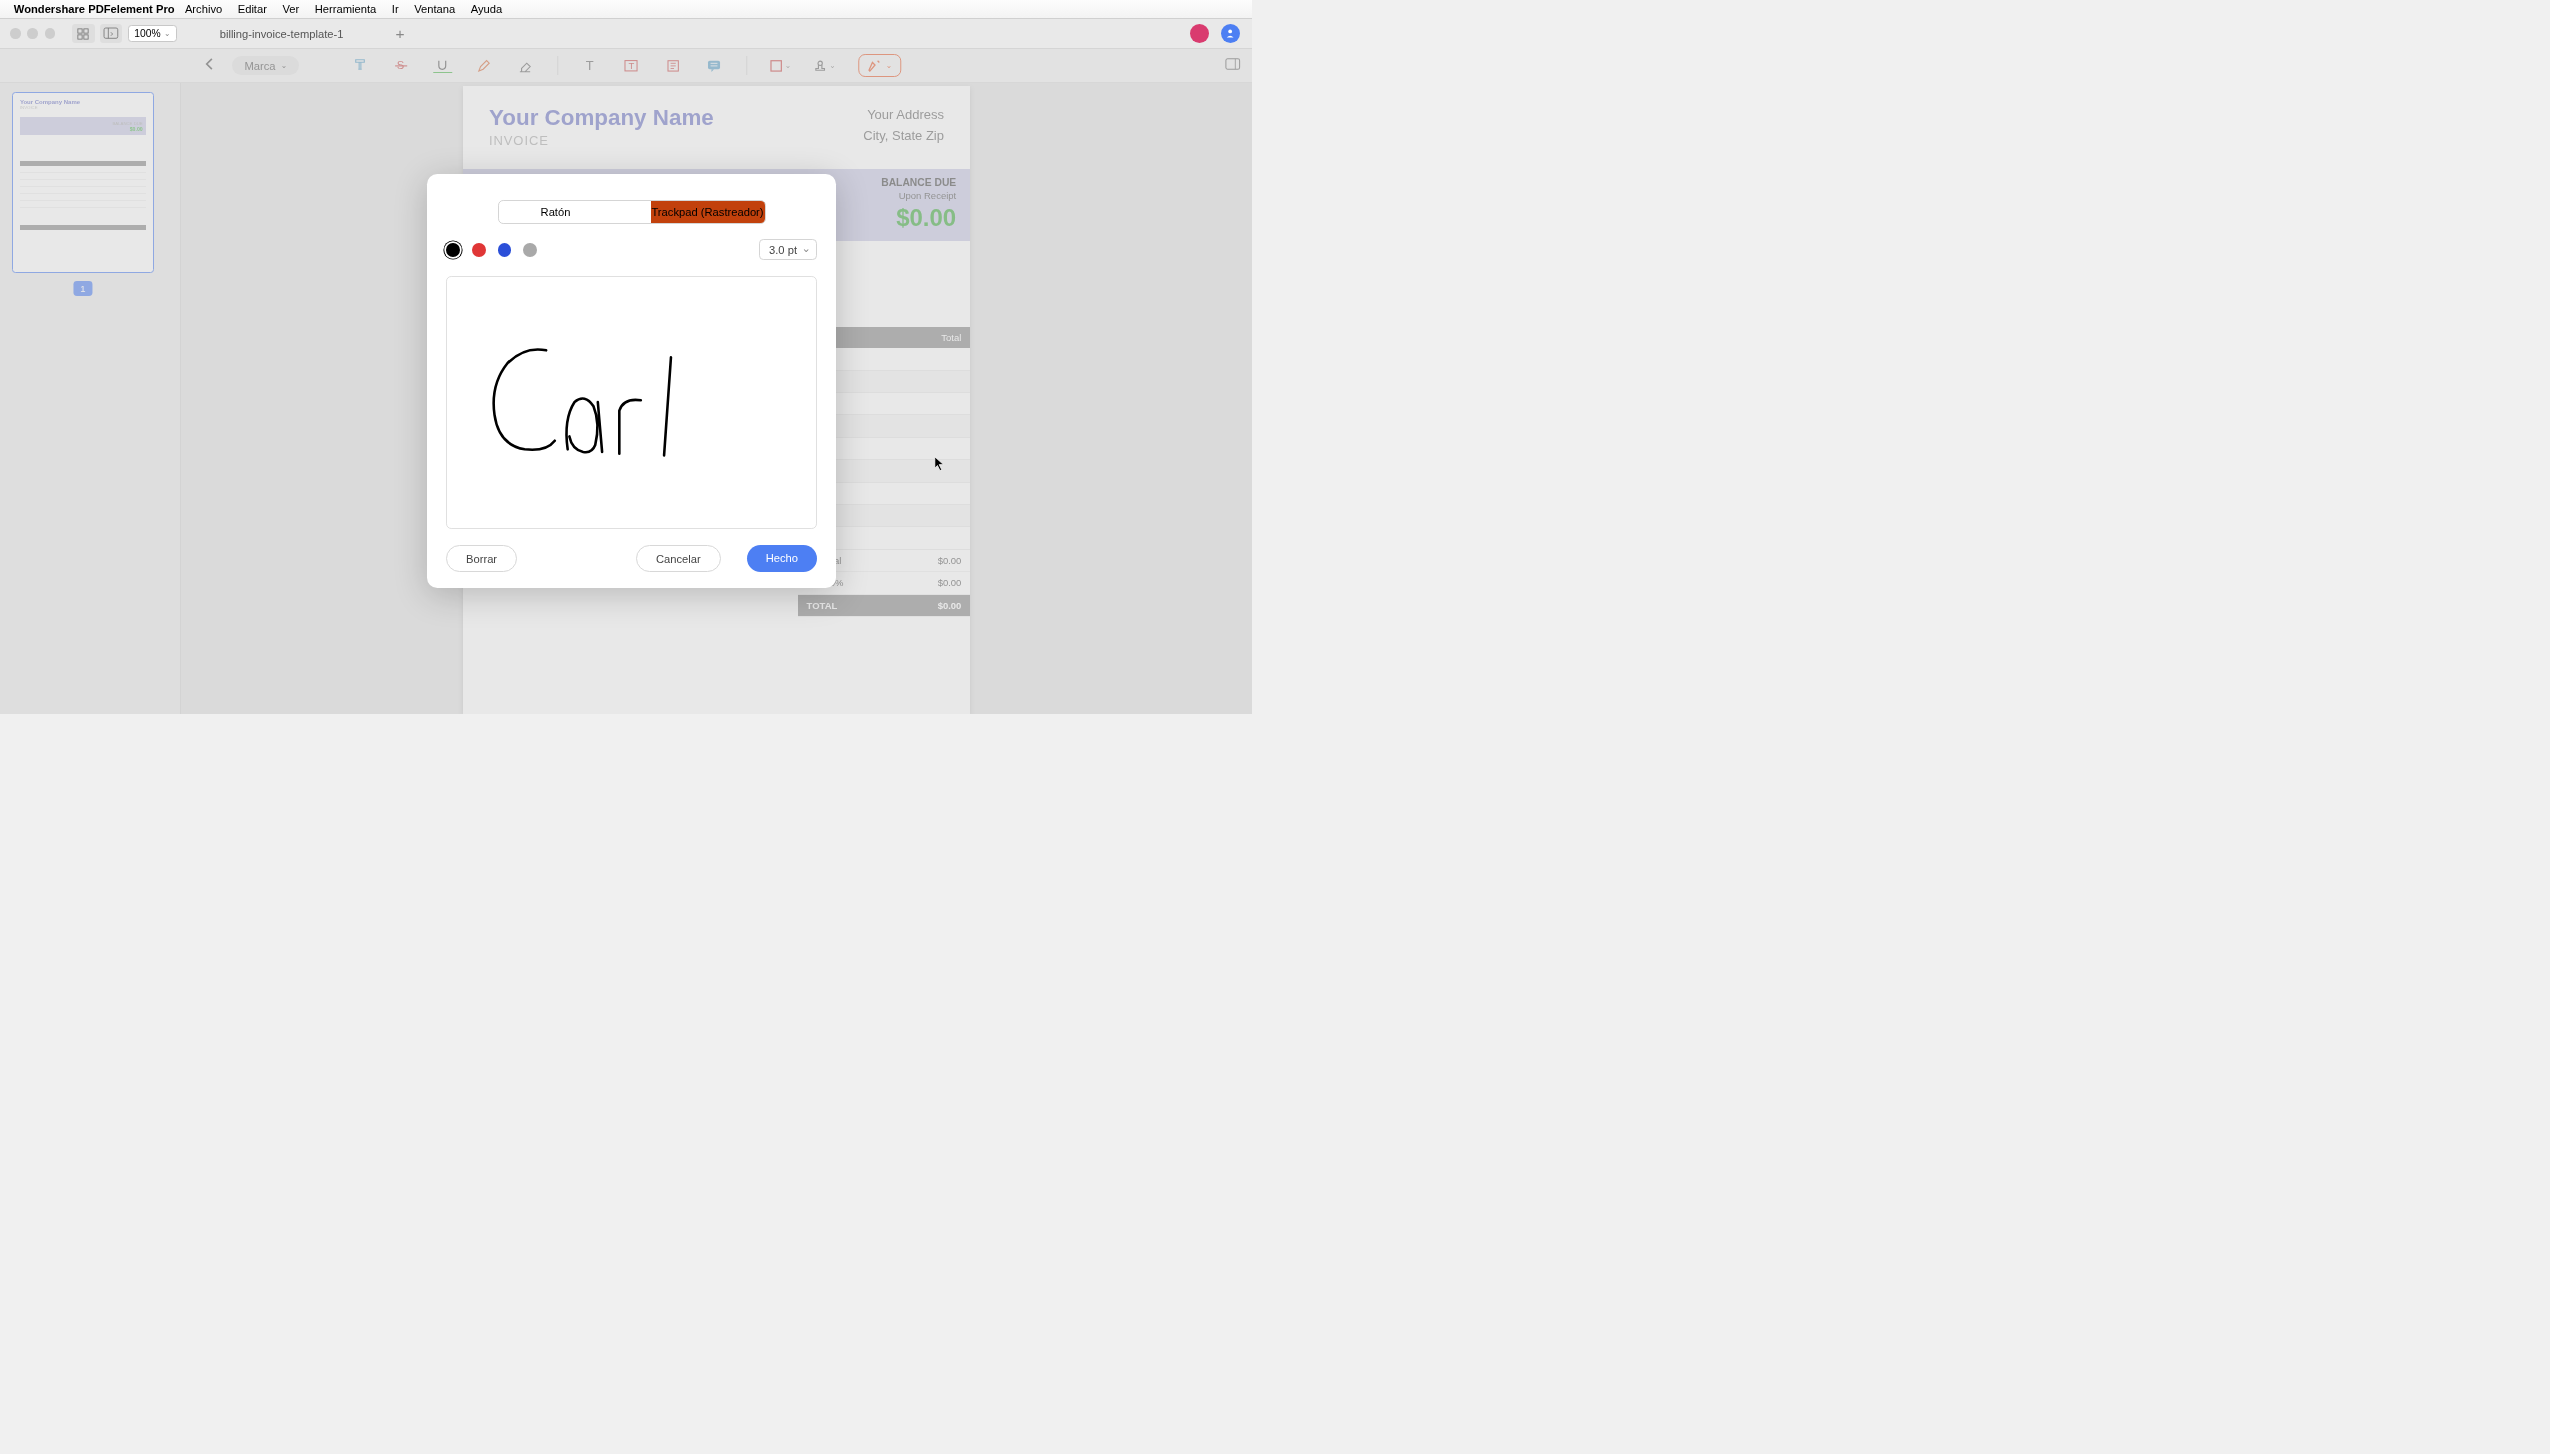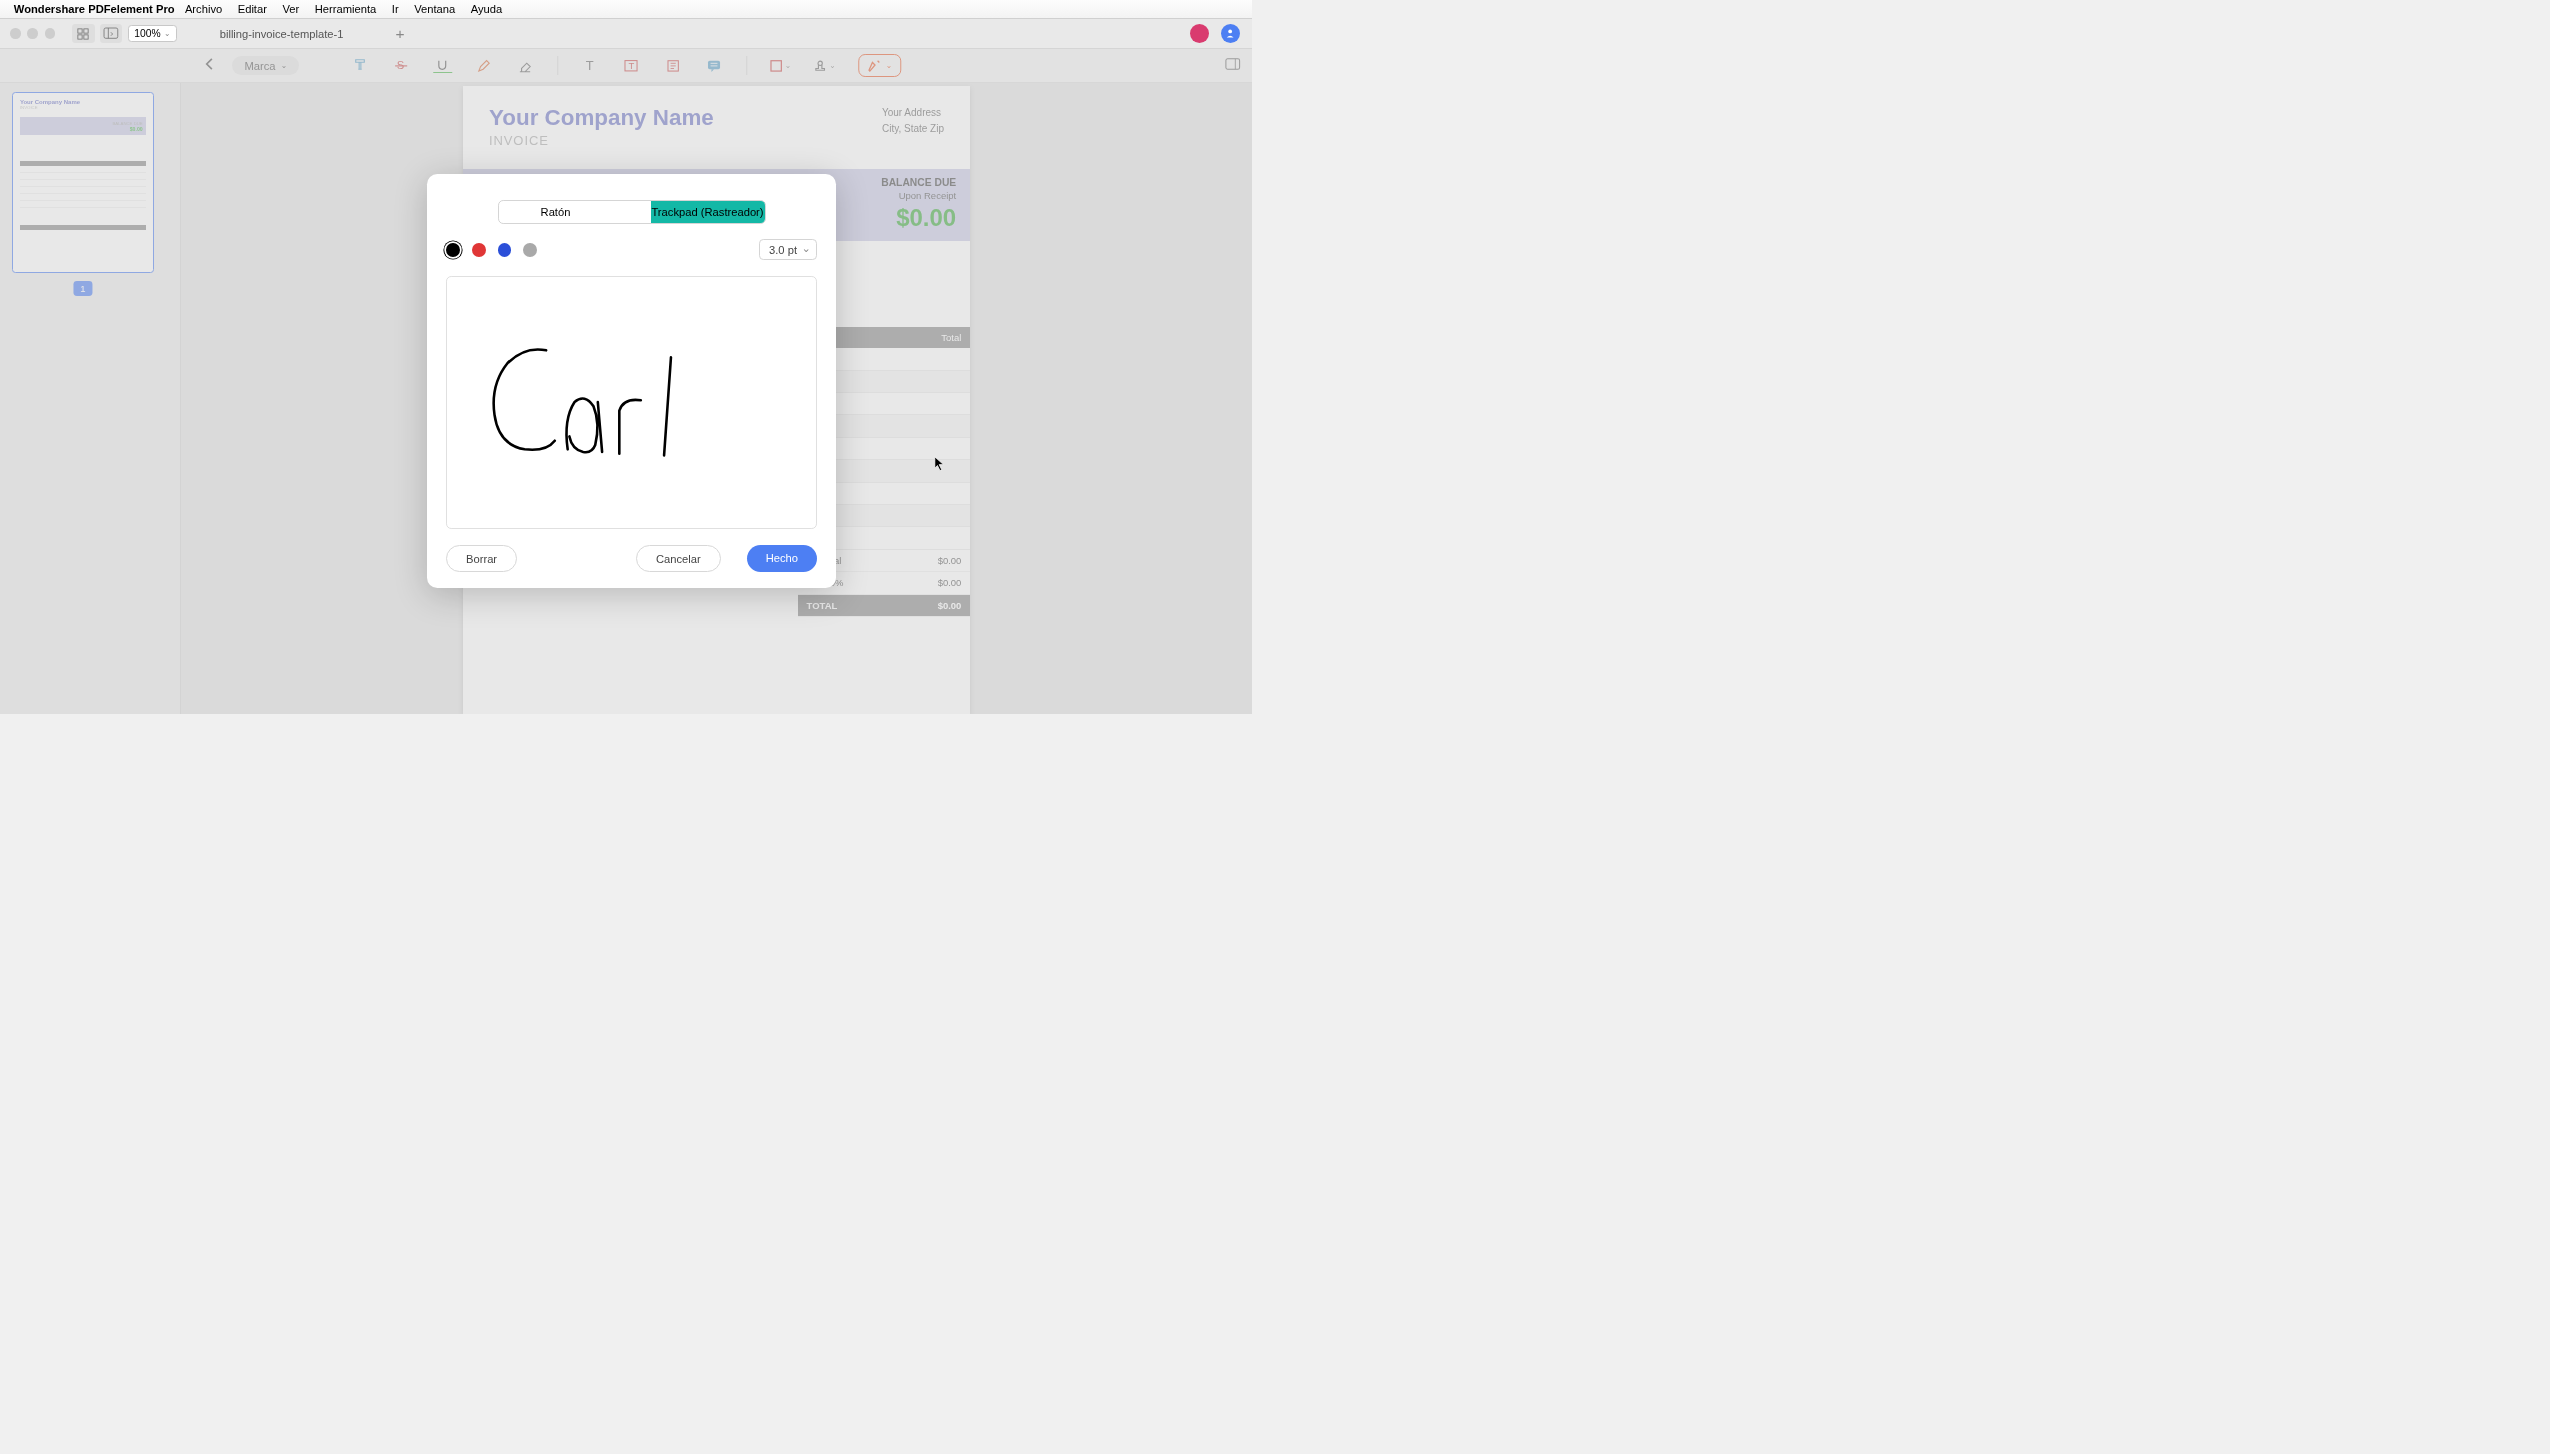--- a/index.html
+++ b/index.html
@@ -51,41 +51,41 @@
     .thumb-row { border-bottom: 0.9px solid #eee; height: 6.9px; }
     .thumb-total { background: #888; height: 5.2px; margin-top: 17px; }
     .thumb-num { position: absolute; left: 50%; transform: translateX(-50%); bottom: -24px; background: #4d7ff3; color: white; font-size: 9.5px; padding: 1.7px 6.9px; border-radius: 3.4px; }
     
     .doc-area { flex: 1; background: #e2e2e2; display: flex; justify-content: center; padding-top: 0; overflow: hidden; position: relative; }
     .page { width: 507px; background: #fff; margin-top: 3.4px; padding: 19px 0 0 0; box-shadow: 0 1.7px 5.2px rgba(0,0,0,.15); }
     .page-inner { padding: 0 26px; }
     .page-header { display: flex; justify-content: space-between; align-items: flex-start; }
     .company-name { color: #6d74c7; font-size: 22.4px; font-weight: 600; }
     .invoice-label { color: #aaa; font-size: 13px; letter-spacing: 0.9px; margin-top: 1.7px; }
-    .address { text-align: left; font-size: 10px; color: #666; line-height: 1.6; }
+    .address { text-align: right; font-size: 13px; color: #666; line-height: 1.6; }
     .balance-box { background: #c8c9e4; margin-top: 20.6px; padding: 8.6px 13.8px; text-align: right; }
     .balance-label { font-size: 10.3px; font-weight: 700; color: #444; }
     .balance-sub { font-size: 9.5px; color: #555; margin-top: 1.7px; }
     .balance-amt { font-size: 24px; font-weight: 600; color: #3aa83a; margin-top: 3.4px; }
     
     .doc-table { margin-top: 86px; }
     .doc-table-head { background: #888; color: white; font-size: 9.5px; display: flex; padding: 5.2px 8.6px; }
     .doc-table-head .col-total { margin-left: auto; }
     .doc-table-row { border-bottom: 0.9px solid #e8e8e8; height: 22.4px; }
     .doc-table-row.alt { background: #f4f4f4; }
     .doc-summary { display: flex; flex-direction: column; align-items: flex-end; font-size: 9.5px; color: #555; }
     .sum-row { display: flex; width: 172px; justify-content: space-between; padding: 5.2px 8.6px; border-bottom: 0.9px solid #eee; }
     .sum-row.total { background: #888; color: white; font-weight: 600; }
     
     
     .overlay { position: absolute; top: 49px; left: 0; right: 0; bottom: 0; background: rgba(210,210,210,.5); }
     .modal { position: absolute; left: 427px; top: 174px; width: 409px; background: #fff; border-radius: 10.3px; box-shadow: 0 6.9px 34px rgba(0,0,0,.2); padding: 15.5px 19px; }
     .seg-control { display: flex; border: 0.9px solid #d5d5d5; border-radius: 5.2px; overflow: hidden; width: 268px; margin: 10px auto; font-size: 11.2px; gap: 38px; }
     .seg { flex: 1; text-align: center; padding: 5.2px 0; cursor: default; }
-    .seg.active { background: #14b8a6; }
+    .seg.active { background: #c2410c; }
     .color-row { display: flex; justify-content: space-between; align-items: center; margin-top: 15.5px; }
     .colors { display: flex; gap: 12px; }
     .swatch { width: 13.8px; height: 13.8px; border-radius: 50%; }
     .swatch.black { background: #000; box-shadow: 0 0 0 1.7px #fff, 0 0 0 2.6px #000; }
     .swatch.red { background: #e03636; }
     .swatch.blue { background: #2b4fd8; }
     .swatch.gray { background: #a9a9a9; }
     .pt-select { border: 0.9px solid #d5d5d5; border-radius: 4.3px; padding: 3.4px 19px 3.4px 8.6px; font-size: 11.2px; color: #444; position: relative; }
     .pt-select:after { content: '⌄'; position: absolute; right: 5.2px; top: 1.7px; color: #888; }
     .canvas { border: 0.9px solid #e0e0e0; border-radius: 5.2px; height: 253px; margin-top: 15.5px; display: flex; align-items: center; justify-content: flex-start; padding-left: 26px; }

